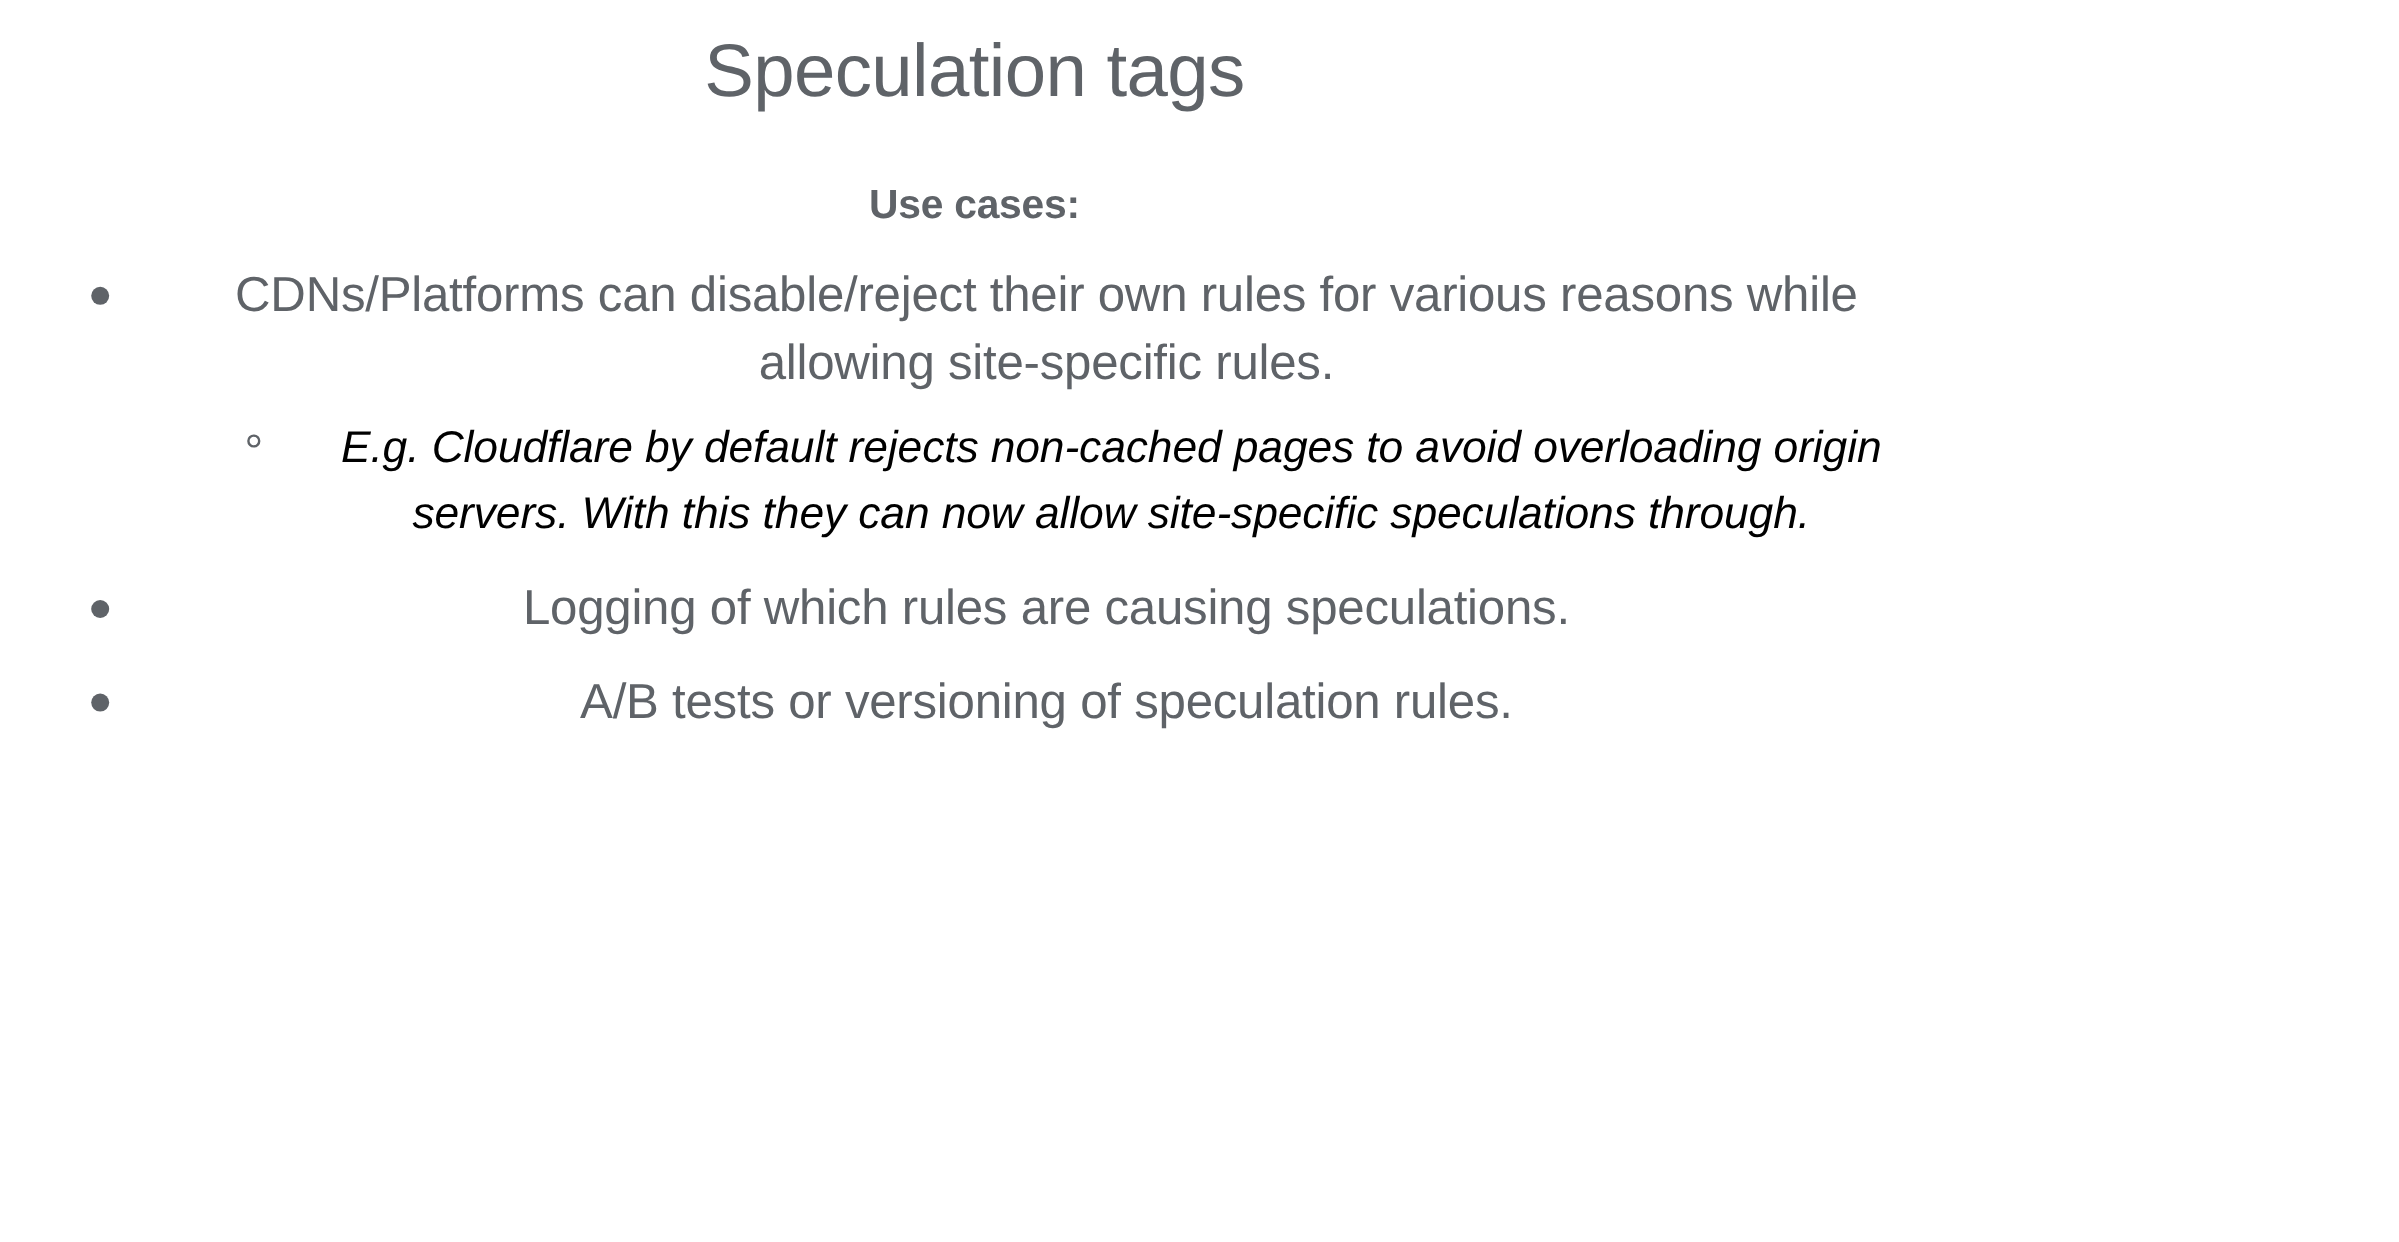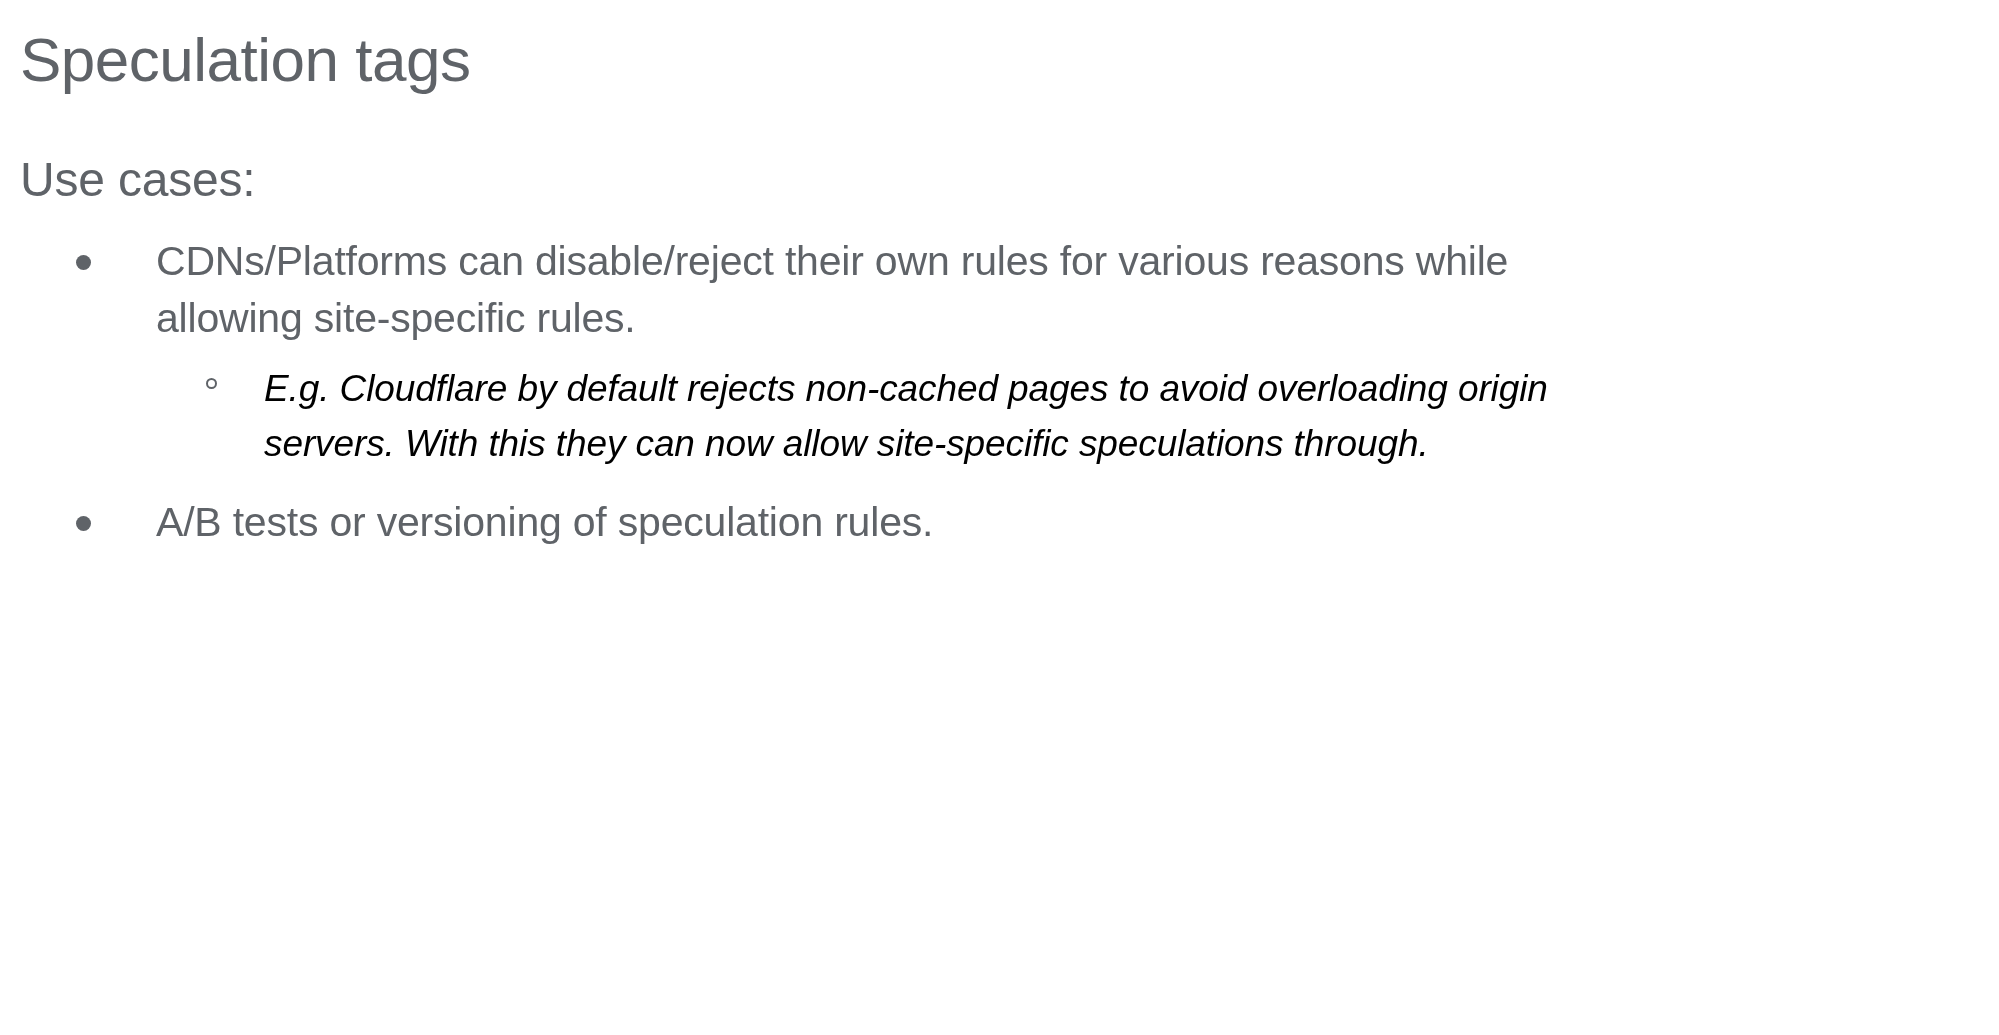--- a/index.html
+++ b/index.html
@@ -13,32 +13,33 @@
     font-family: "Liberation Sans", sans-serif;
     color: #5f6368;
     overflow: hidden;
   }
   .slide {
     box-sizing: border-box;
     width: 1628px;
     height: 1035px;
     padding: 26px 24px 0 18px;
     background: #ffffff;
+    text-align: center;
   }
   .slide-title {
     font-size: 62px;
     font-weight: 400;
     color: #5f6368;
     letter-spacing: -0.5px;
     line-height: 1.1;
     margin: 0 0 58px 2px;
   }
   .section-label {
-    font-size: 48px;
-    font-weight: 400;
+    font-size: 34px;
+    font-weight: 700;
     color: #5f6368;
     margin: 0 0 26px 2px;
     letter-spacing: -0.2px;
   }
   ul.bullets {
     list-style: none;
     margin: 16px;
     padding: 0;
   }
   li.bullet-l1 {
@@ -105,20 +106,24 @@
       <span class="text">CDNs/Platforms can disable/reject their own rules for various reasons while allowing site-specific rules.</span>
       <ul class="sublist">
         <li class="bullet-l2">
           <span class="ring"></span>
           <span class="text">E.g. Cloudflare by default rejects non-cached pages to avoid overloading origin servers. With this they can now allow site-specific speculations through.</span>
         </li>
       </ul>
     </li>
 
 
+    <li class="bullet-l1">
+      <span class="dot"></span>
+      <span class="text">Logging of which rules are causing speculations.</span>
+    </li>
 
     <li class="bullet-l1">
       <span class="dot"></span>
       <span class="text">A/B tests or versioning of speculation rules.</span>
     </li>
 
   </ul>
 </div>
 
 </body></html>

